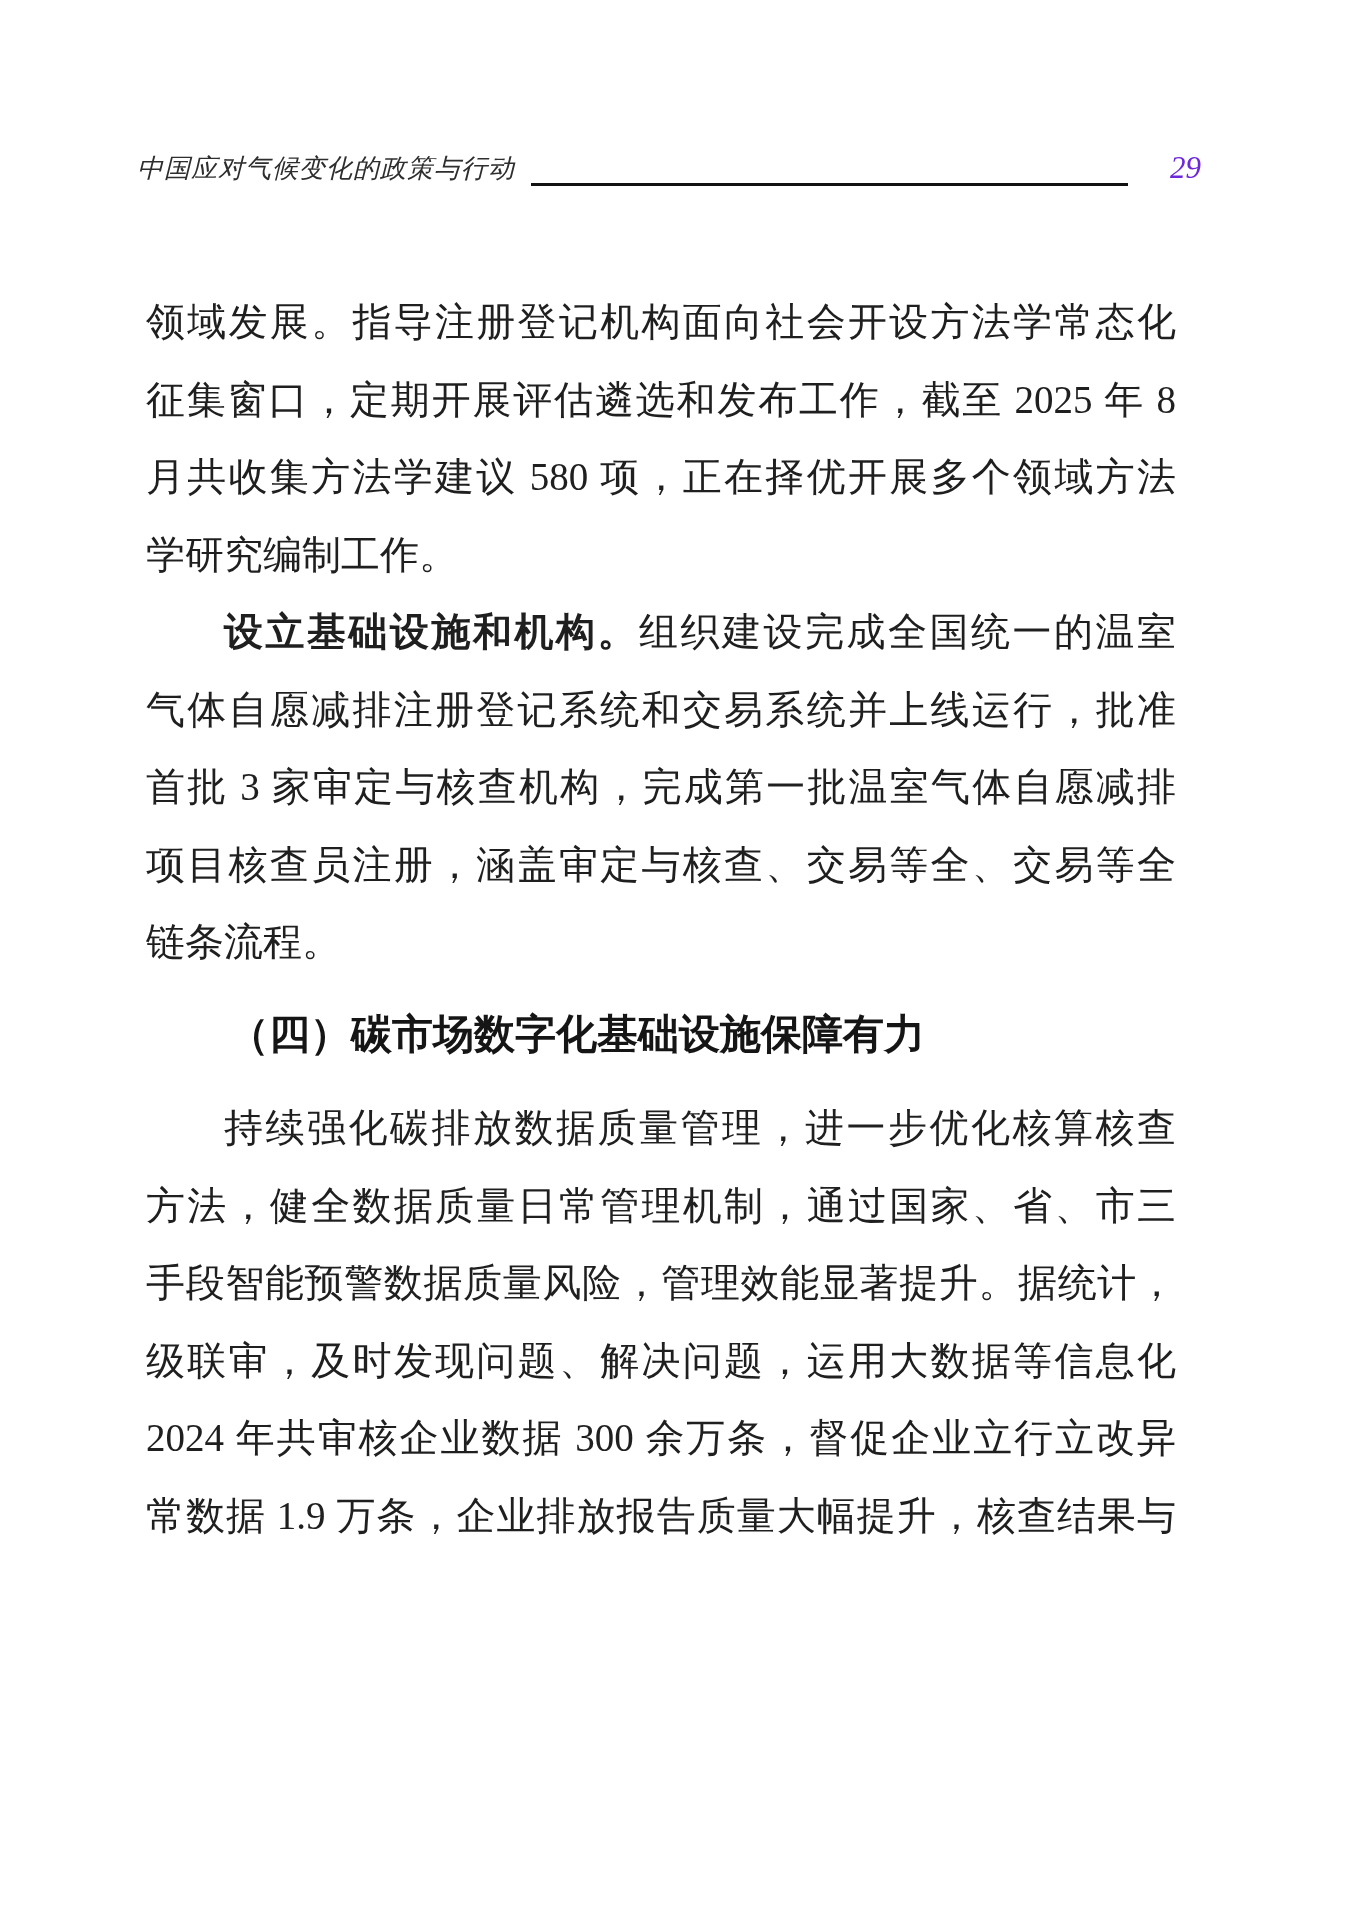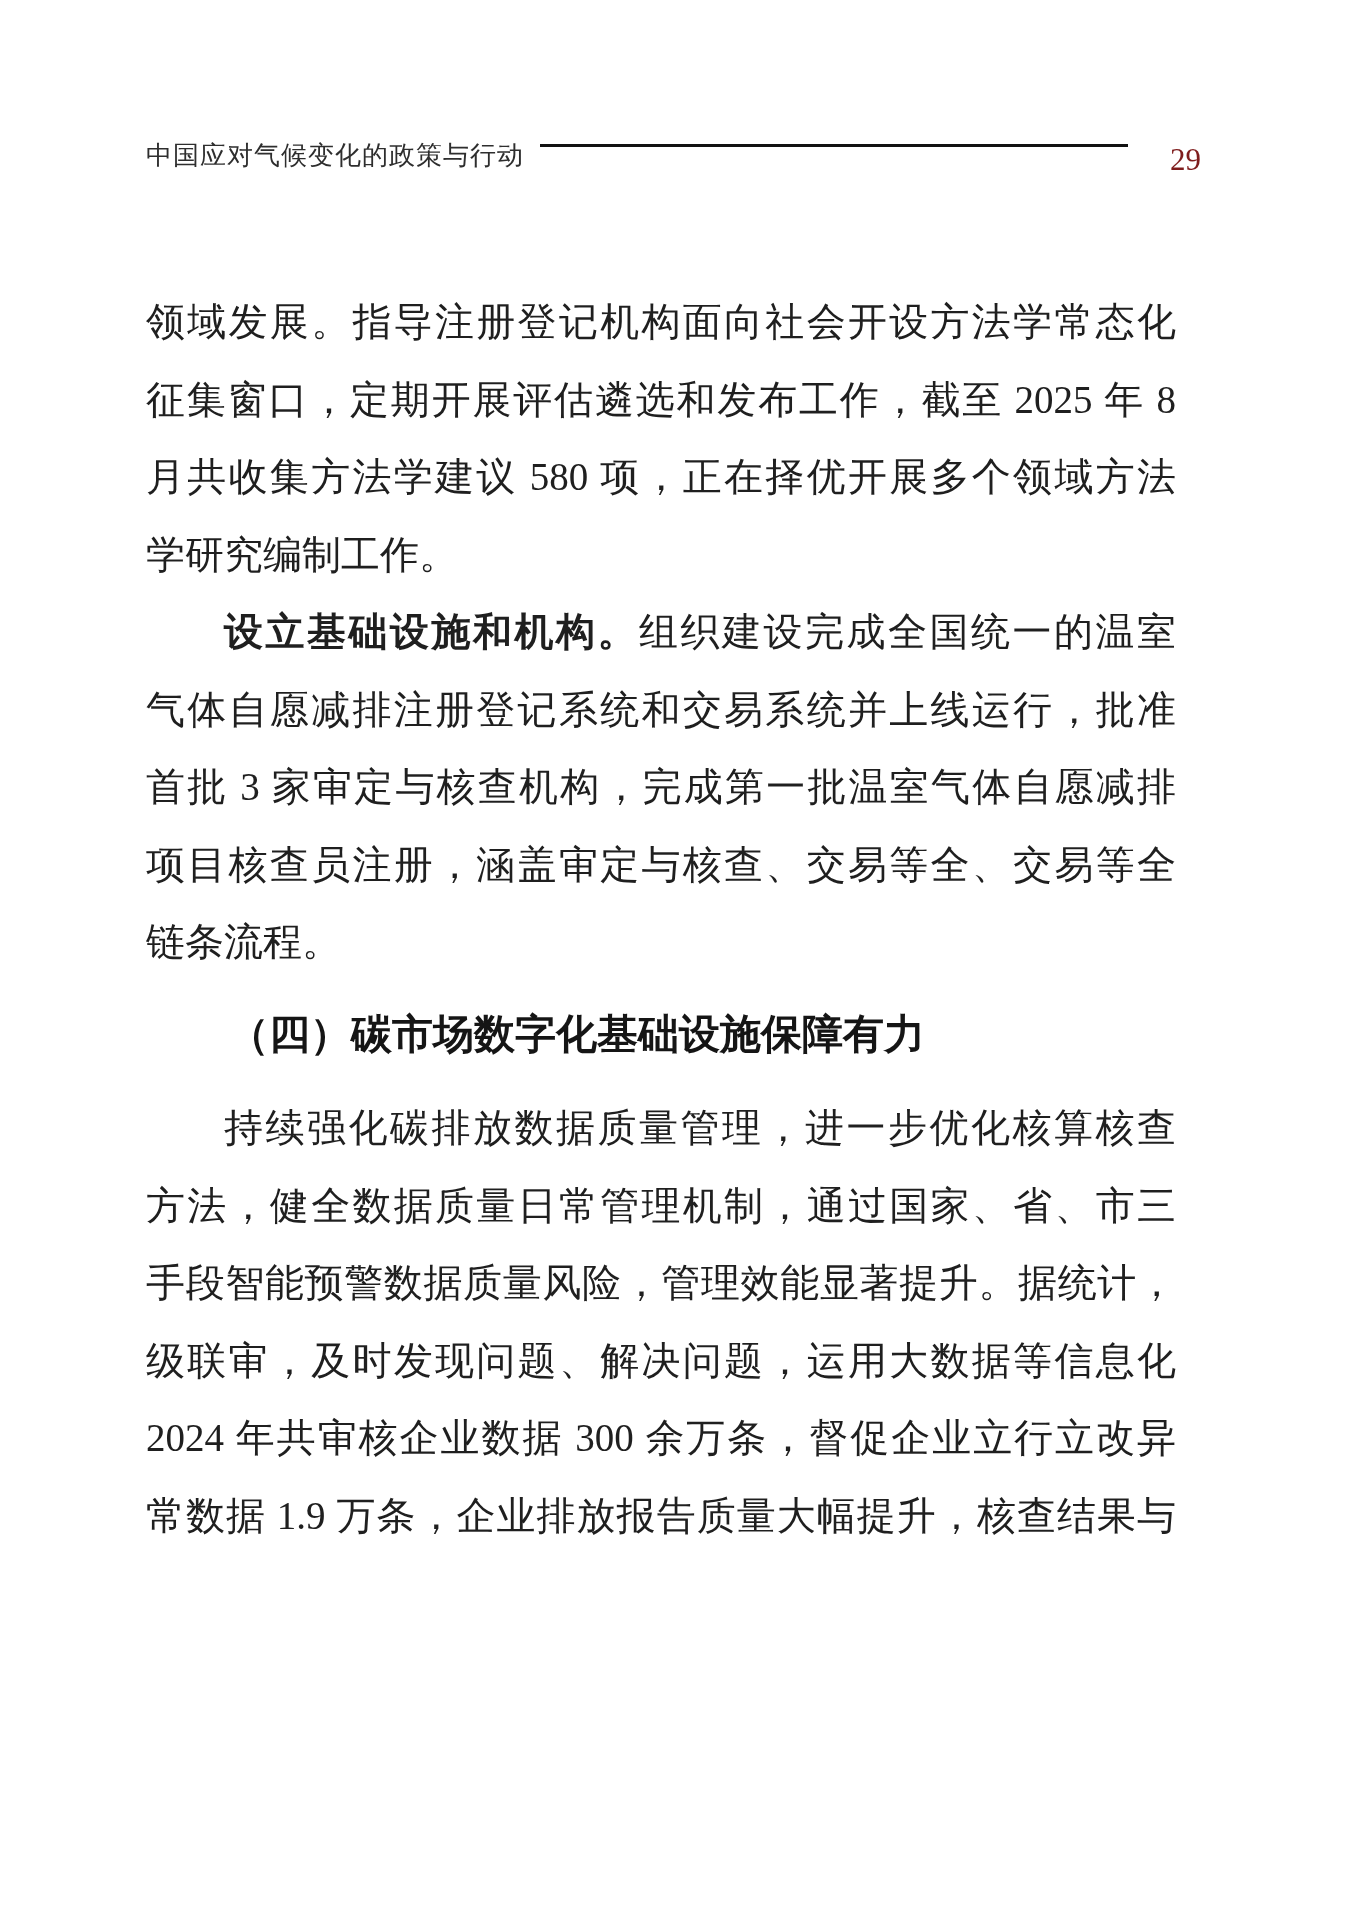--- a/index.html
+++ b/index.html
@@ -13,43 +13,44 @@
     height: 1920px;
     background: #ffffff;
     overflow: hidden;
     font-family: "Liberation Serif", "DejaVu Serif", serif;
     color: #1c1c1c;
   }
   
   .header {
     position: absolute;
     top: 138px;
-    left: 146px;
+    left: 137px;
     right: 158px;
     height: 48px;
     display: flex;
-    align-items: flex-start;
+    align-items: flex-end;
+    font-style: italic;
   }
   .header-title {
     font-family: "Liberation Sans", "DejaVu Sans", sans-serif;
     font-size: 26px;
     letter-spacing: 1px;
     color: #2e2e2e;
     white-space: nowrap;
     margin-right: 16px;
   }
   .header-rule {
     flex: 1;
     height: 3px;
     background: #121212;
     margin-top: 6px;
   }
   .page-number {
     font-size: 31px;
-    color: #7f1d1d;
+    color: #6d28d9;
     margin-left: 42px;
     margin-top: 4px;
   }
   
   .content {
     position: absolute;
     top: 283px;
     left: 146px;
     width: 1030px;
     font-size: 39px;

